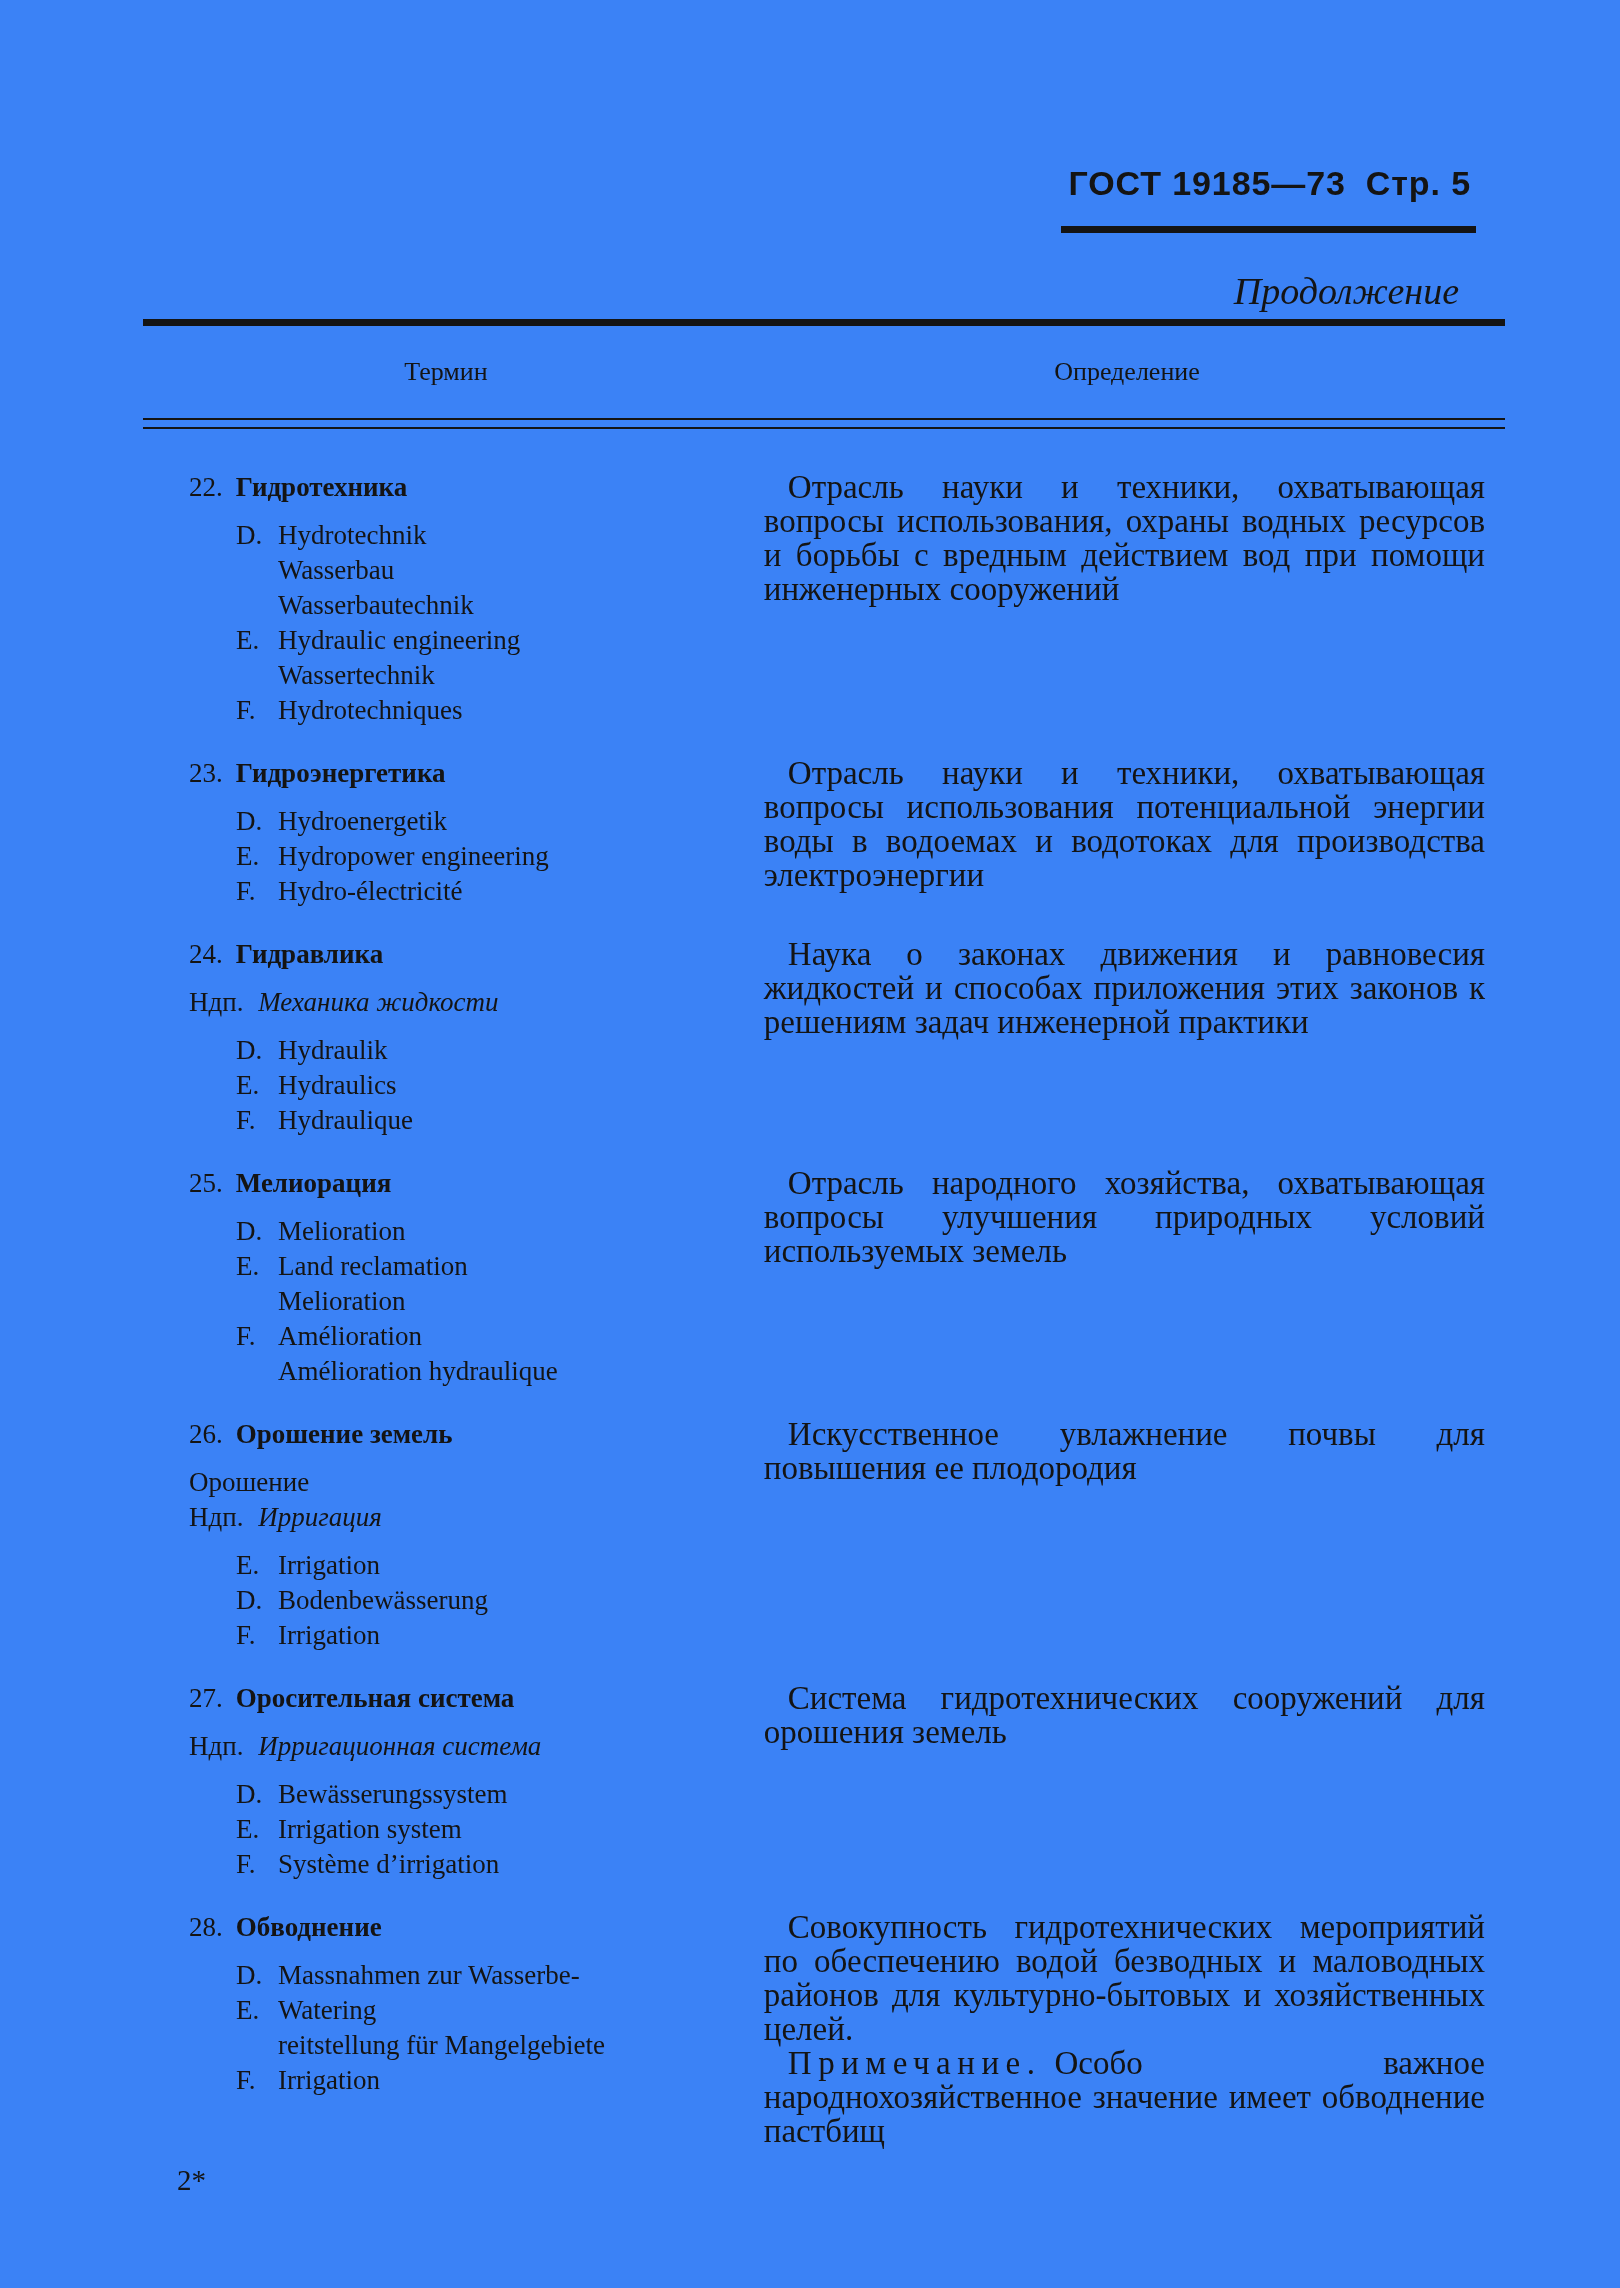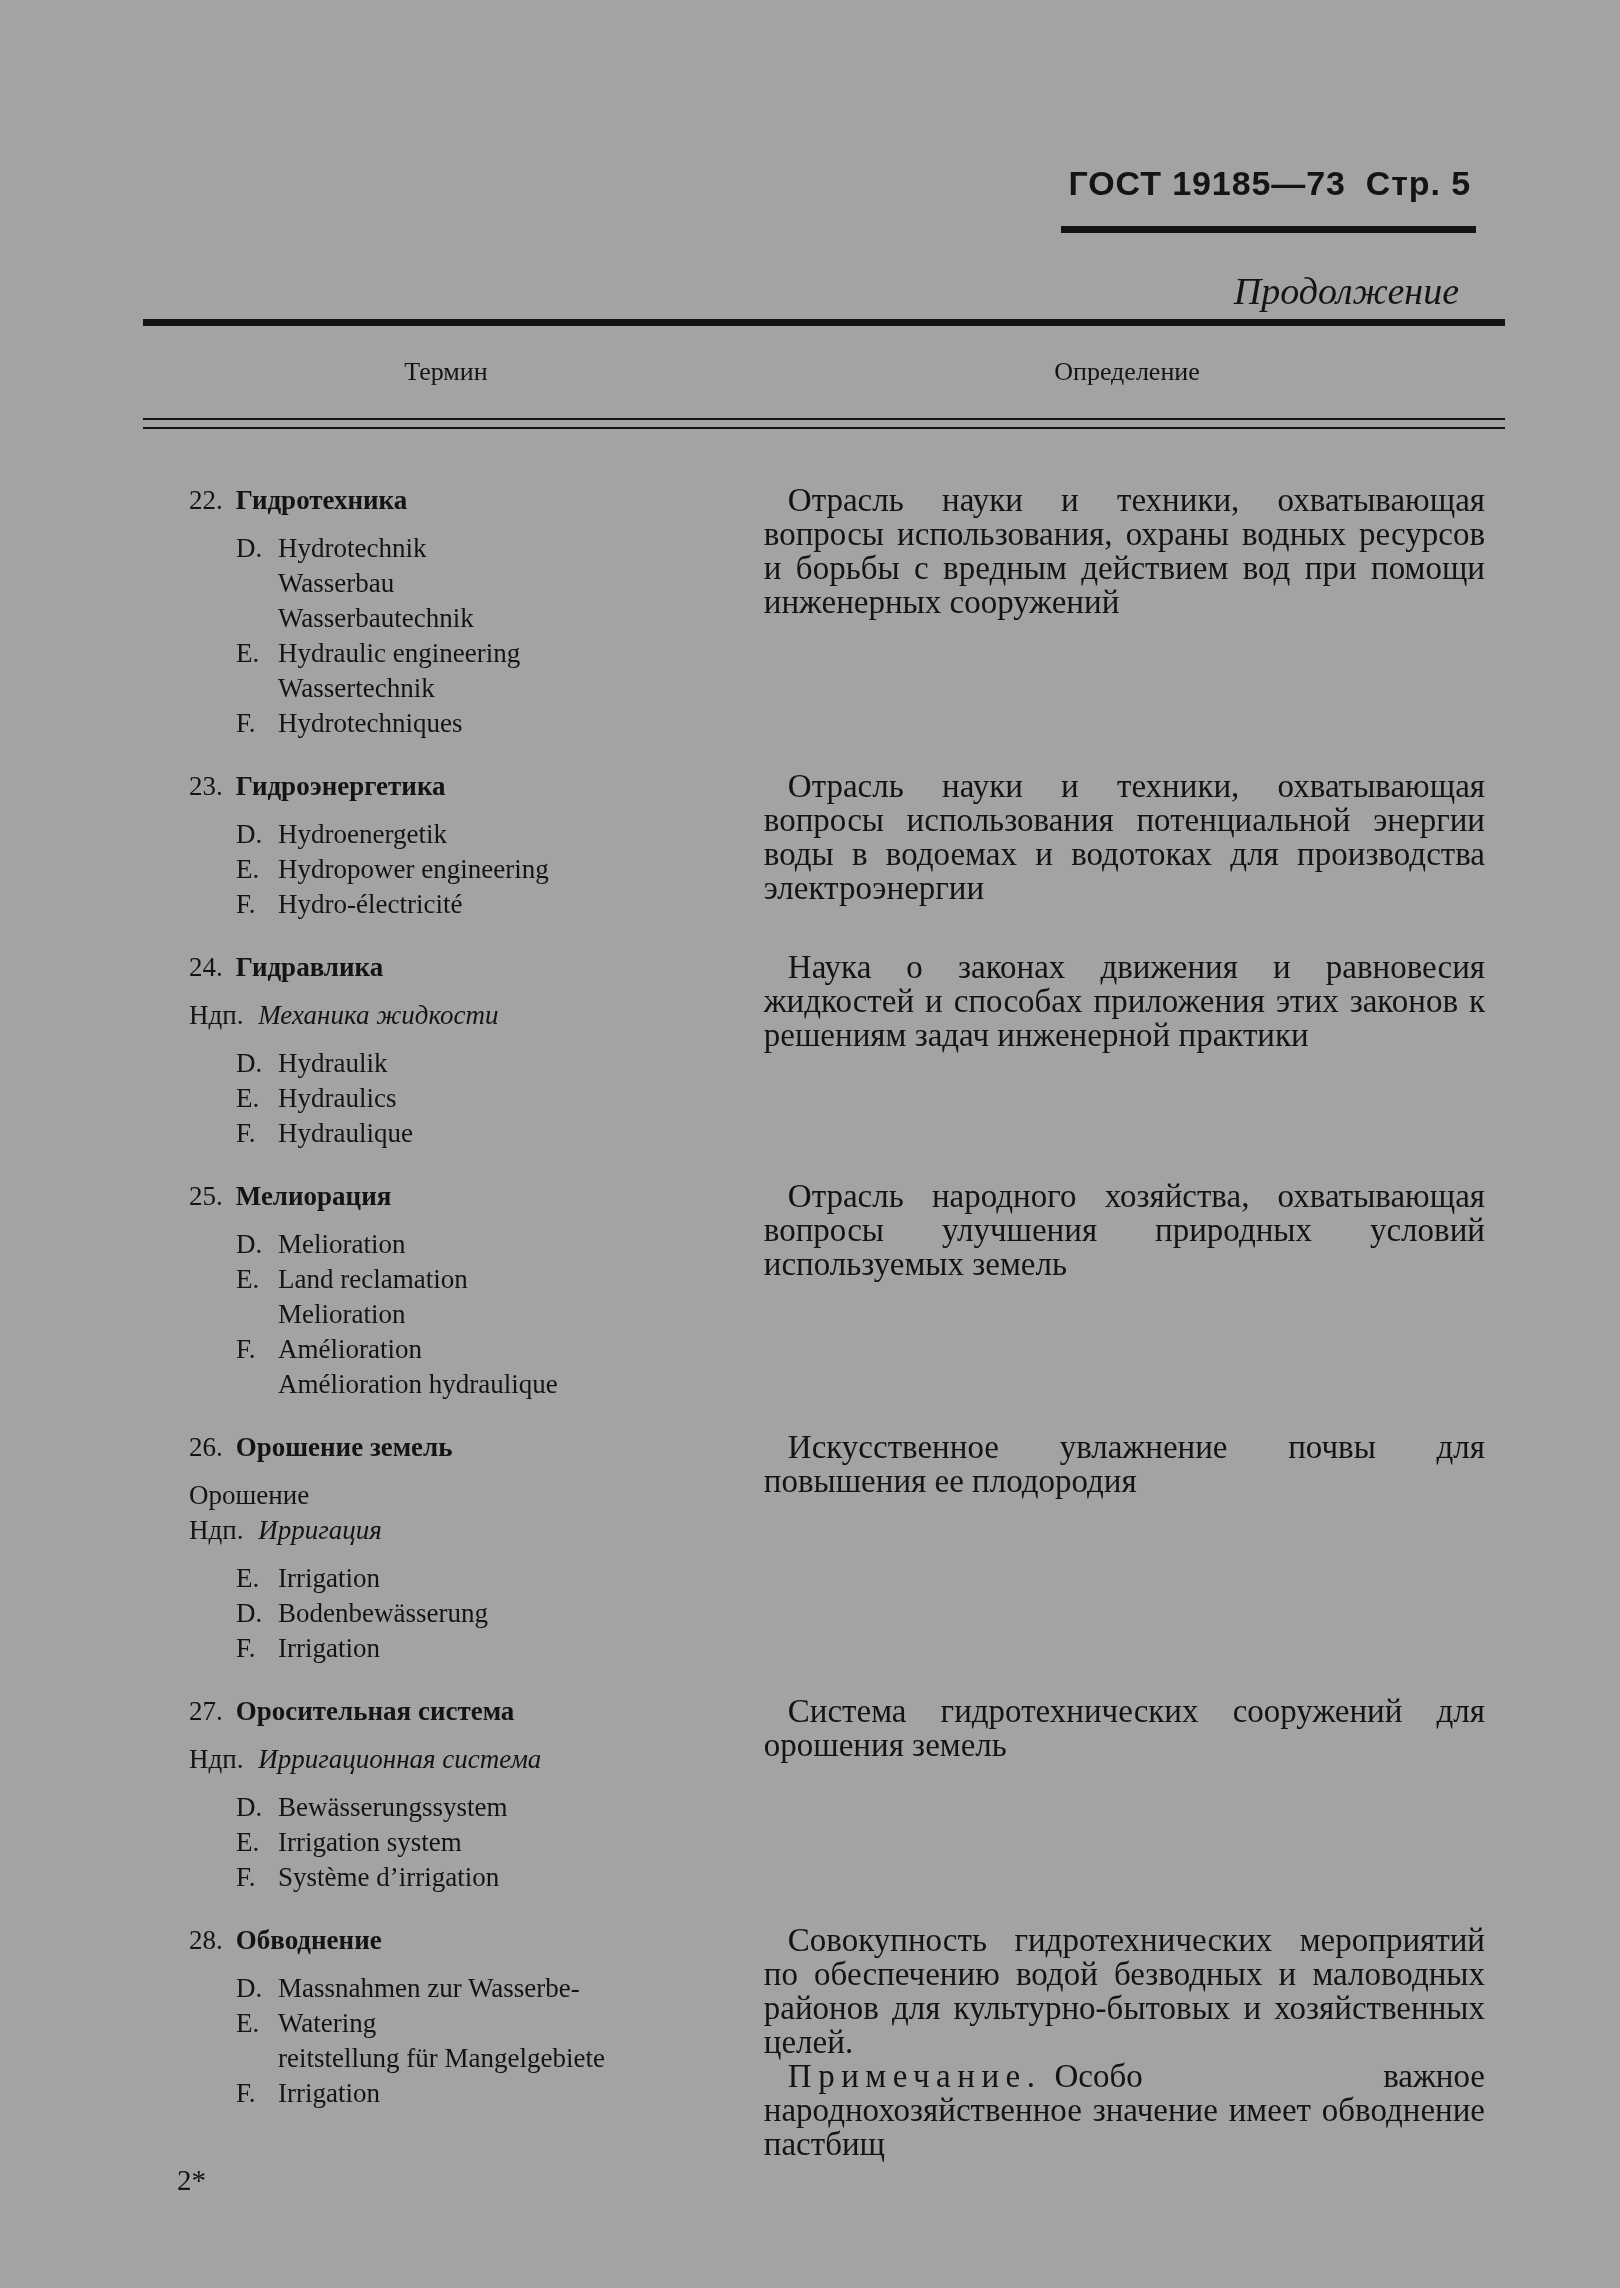--- a/index.html
+++ b/index.html
@@ -1,19 +1,19 @@
 <!DOCTYPE html>
 <html lang="ru" style="font-size:14.8px"><head>
 <meta charset="utf-8">
 <style>
   html,body{margin:0;padding:0;background:#e8e8e8;}
   .page{
     position:relative;
     width:1621px;height:2289px;
-    background:#a3a3a3;
+    background:#3b82f6;
     color:#141414;
     font-family:"Liberation Serif", serif;
     overflow:hidden;
   }
   
   .header-line{
     position:absolute; top:164px; right:150px;
     font-family:"Liberation Sans", sans-serif;
     font-weight:bold; font-size:34px; letter-spacing:0.9px;
     white-space:nowrap;
@@ -44,21 +44,21 @@
   }
   .vline{
     position:absolute; left:606px; top:3.7px; bottom:0；
     width:2.8px; background:#141414; bottom:0;
   }
   
   .row{
     display:grid; grid-template-columns:606px 1fr;
     padding-top:28px;
   }
-  .row:first-child{ padding-top:54px; }
+  .row:first-child{ padding-top:41px; }
   .term-cell{
     padding-left:46px; padding-right:31px;
     font-size:27px; line-height:35px;
   }
   .term-head{ margin-bottom:13px; }
   .term-head .num{ margin-right:13px; }
   .term-name{ font-weight:bold; }
   .syn-line{}
   .ndp-line{ margin-bottom:13px; }
   .ndp-label{ margin-right:14.8px; }

